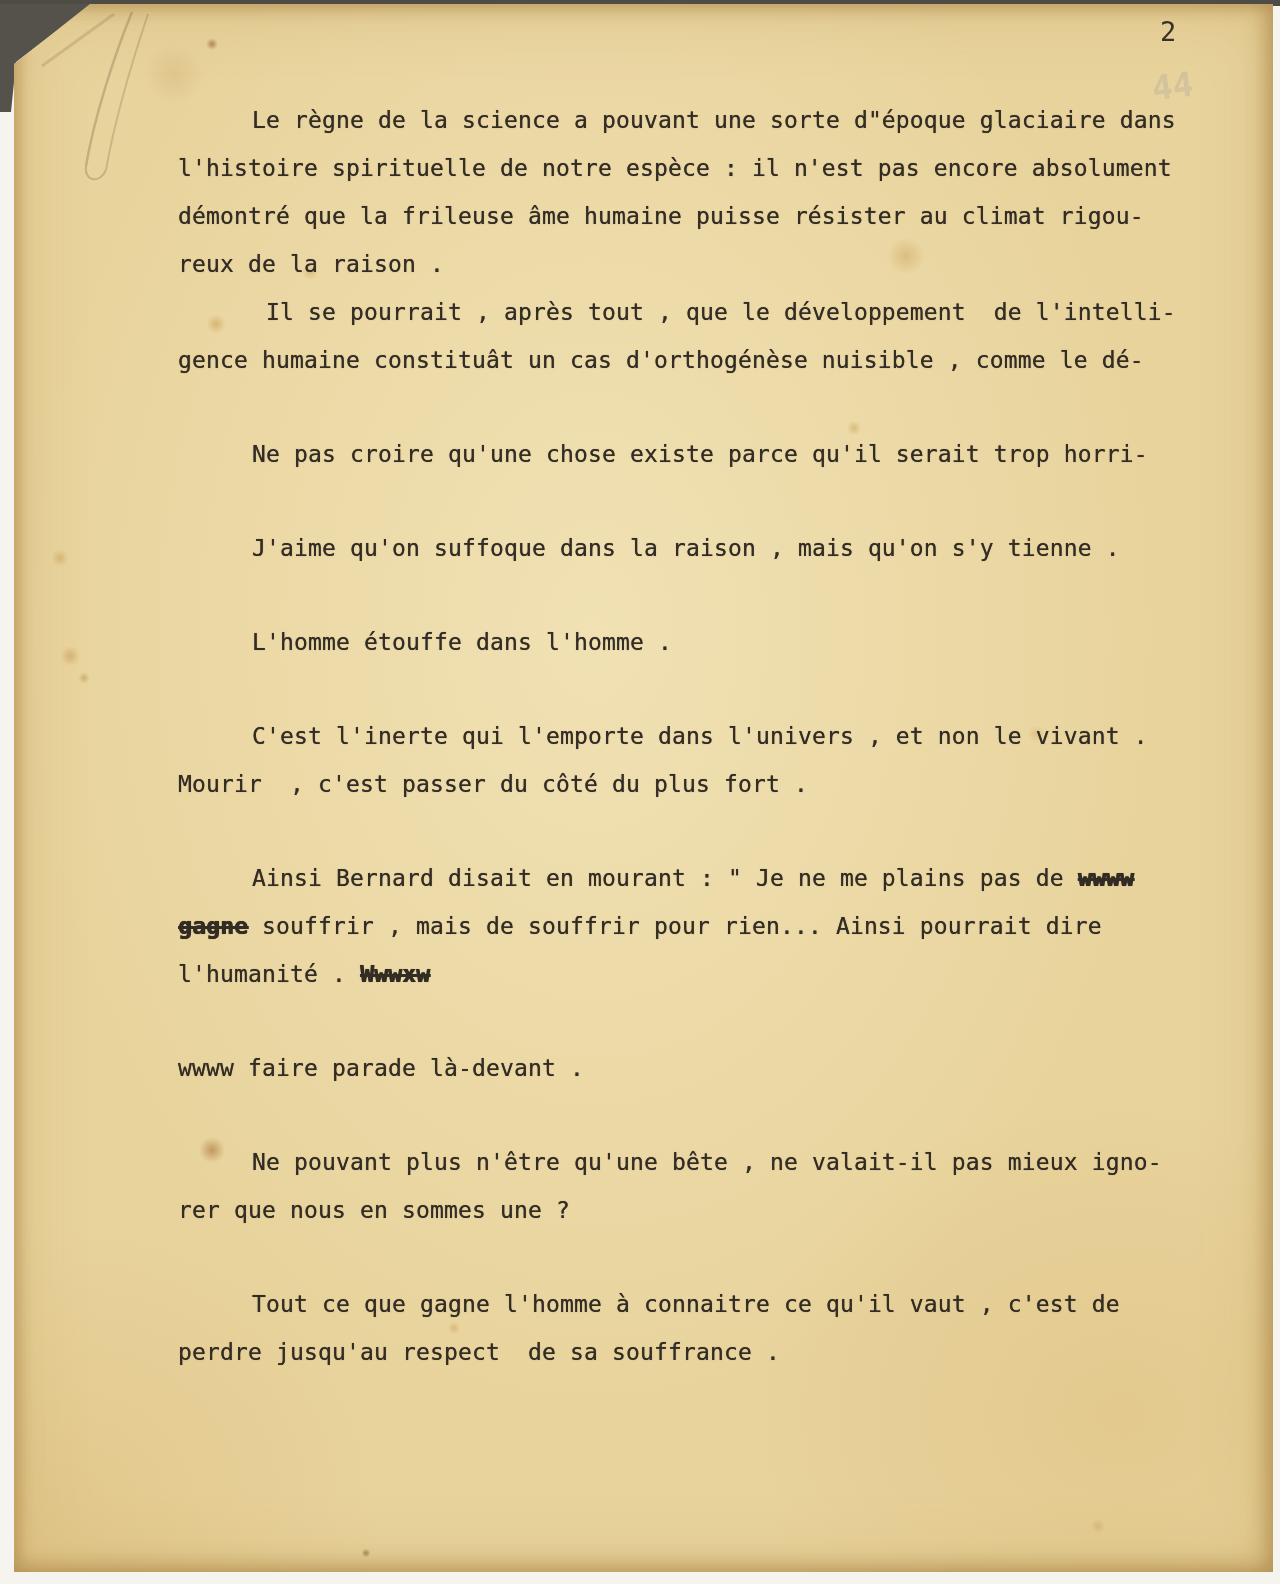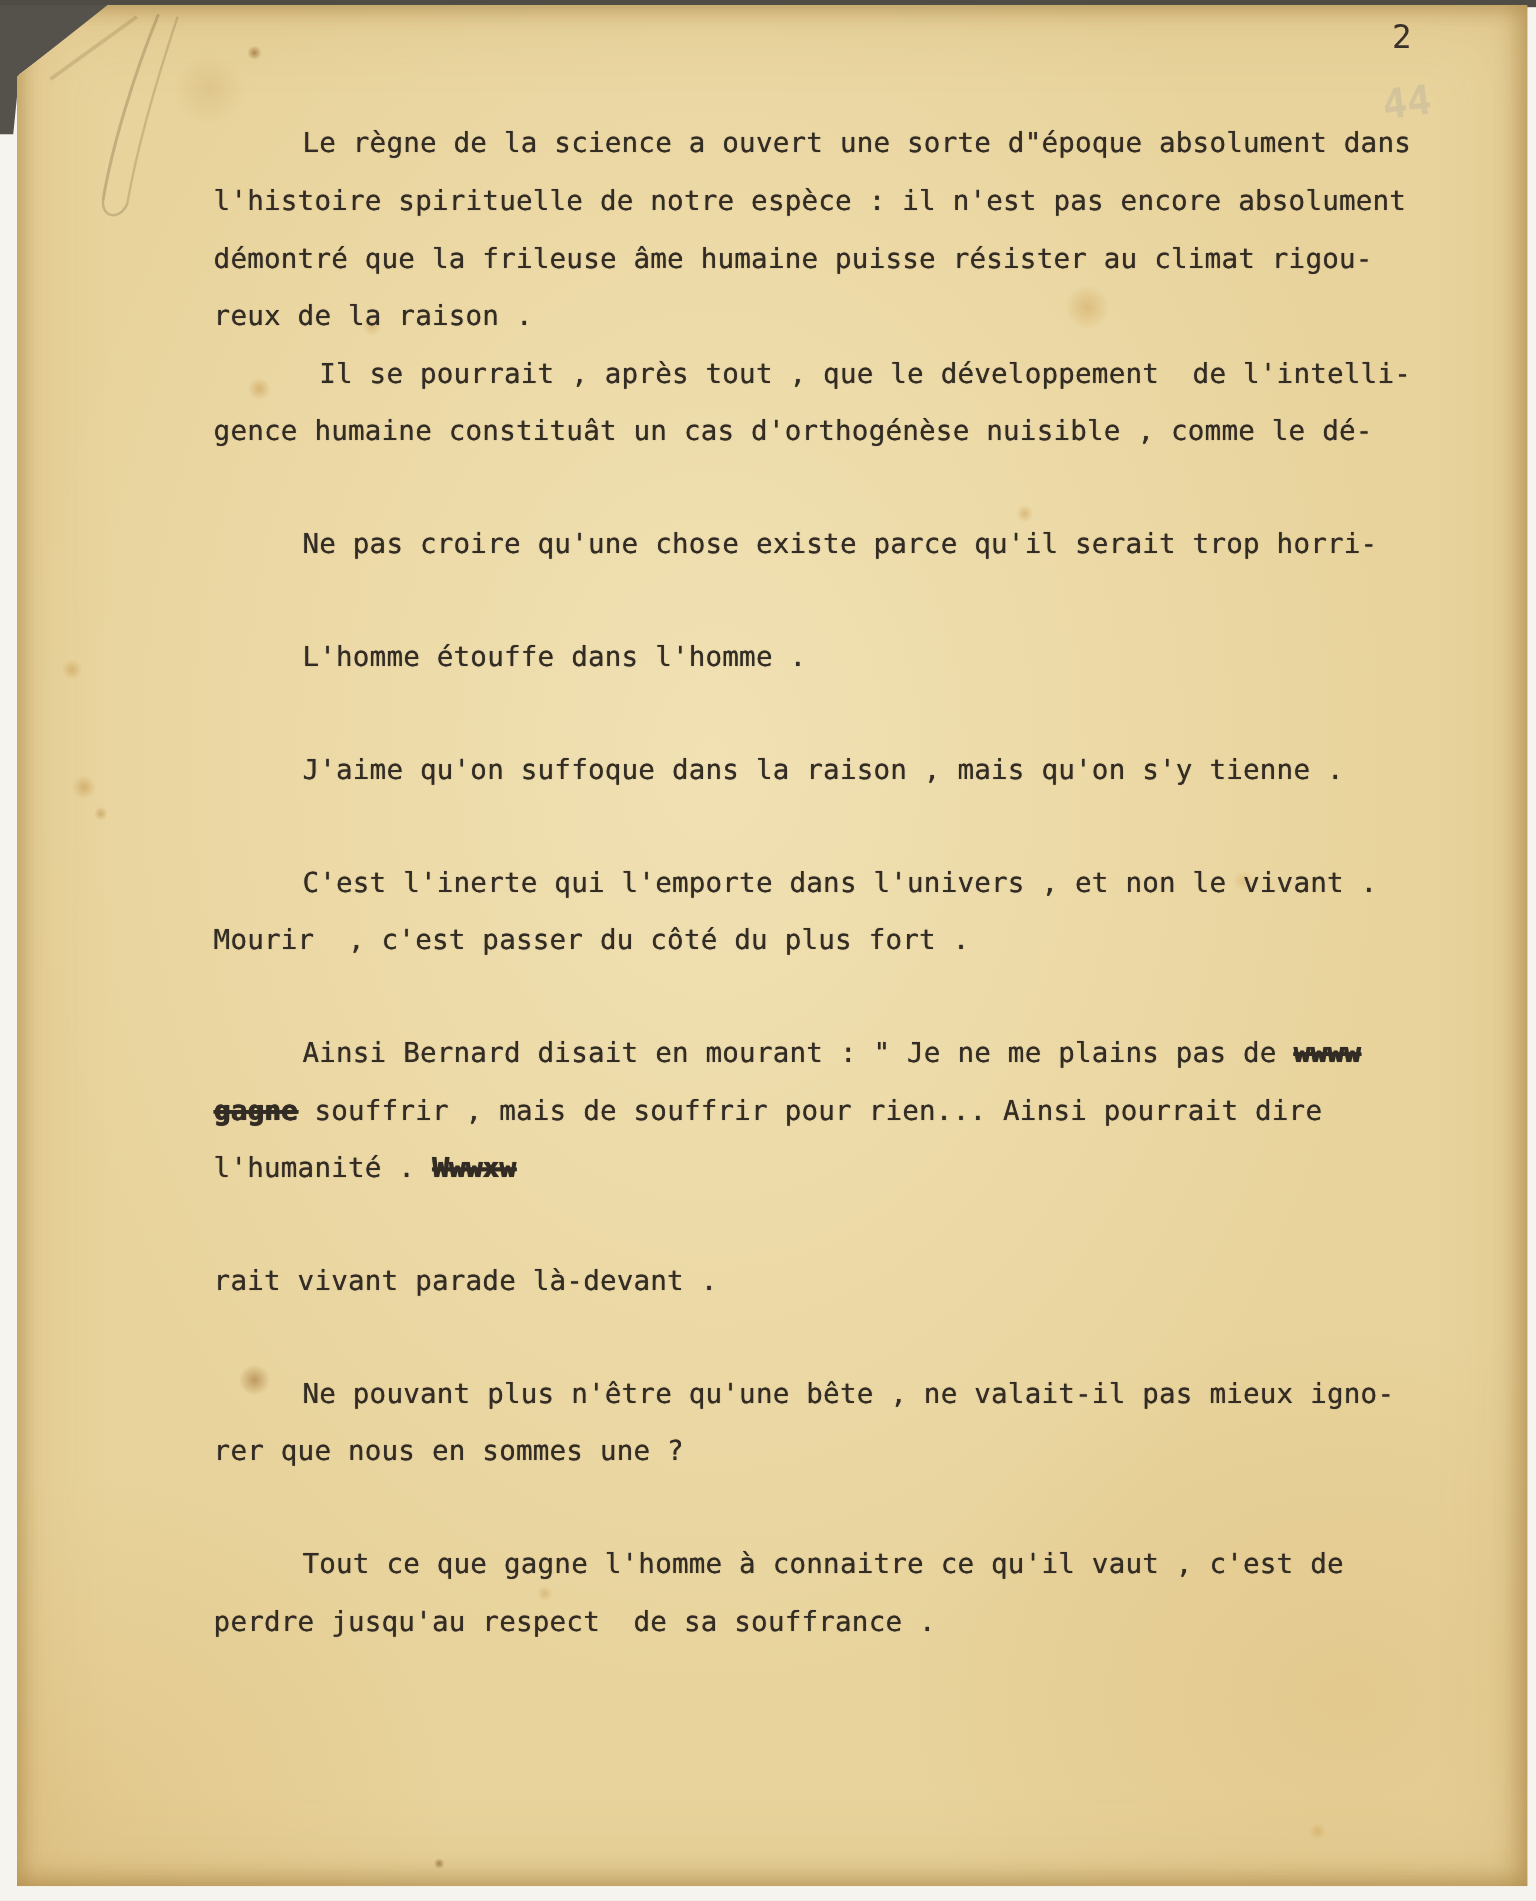--- a/index.html
+++ b/index.html
@@ -100,49 +100,49 @@
       <path d="M134,10 C118,58 100,120 92,166" stroke="rgba(125,108,70,.28)" stroke-width="2" fill="none"></path>
       <path d="M72,162 C70,178 86,180 92,166" stroke="rgba(125,108,70,.32)" stroke-width="2" fill="none"></path>
       <path d="M28,62 L100,10" stroke="rgba(120,100,60,.22)" stroke-width="3" fill="none"></path>
     </svg>
 
     <div class="page-number">2</div>
     <div class="pencil-mark">44</div>
 
     <div class="text-block" id="text-block">
         <div class="paragraph">
-          <div class="line indent"><span class="seg normal">Le règne de la science a ouvert une sorte d"époque absolument dans</span></div>
+          <div class="line indent"><span class="seg normal">Le règne de la science a pouvant une sorte d"époque glaciaire dans</span></div>
           <div class="line"><span class="seg normal">l'histoire spirituelle de notre espèce : il n'est pas encore absolument</span></div>
           <div class="line"><span class="seg normal">démontré que la frileuse âme humaine puisse résister au climat rigou-</span></div>
           <div class="line"><span class="seg normal">reux de la raison .</span></div>
         </div>
         <div class="paragraph">
           <div class="line indent"><span class="seg normal"> Il se pourrait , après tout , que le développement  de l'intelli-</span></div>
           <div class="line"><span class="seg normal">gence humaine constituât un cas d'orthogénèse nuisible , comme le dé-</span></div>
         </div>
         <div class="paragraph gap">
           <div class="line indent"><span class="seg normal">Ne pas croire qu'une chose existe parce qu'il serait trop horri-</span></div>
         </div>
         <div class="paragraph gap">
-          <div class="line indent"><span class="seg normal">L'homme étouffe dans l'homme .</span></div>
+          <div class="line indent"><span class="seg normal">J'aime qu'on suffoque dans la raison , mais qu'on s'y tienne .</span></div>
         </div>
         <div class="paragraph gap">
-          <div class="line indent"><span class="seg normal">J'aime qu'on suffoque dans la raison , mais qu'on s'y tienne .</span></div>
+          <div class="line indent"><span class="seg normal">L'homme étouffe dans l'homme .</span></div>
         </div>
         <div class="paragraph gap">
           <div class="line indent"><span class="seg normal">C'est l'inerte qui l'emporte dans l'univers , et non le vivant .</span></div>
           <div class="line"><span class="seg normal">Mourir  , c'est passer du côté du plus fort .</span></div>
         </div>
         <div class="paragraph gap">
           <div class="line indent"><span class="seg normal">Ainsi Bernard disait en mourant : " Je ne me plains pas de </span><span class="seg strike">wwww</span></div>
           <div class="line"><span class="seg strike">gagne</span><span class="seg normal"> souffrir , mais de souffrir pour rien... Ainsi pourrait dire</span></div>
           <div class="line"><span class="seg normal">l'humanité . </span><span class="seg strike">Wwwxw</span></div>
         </div>
         <div class="paragraph gap">
-          <div class="line"><span class="seg normal">rait vivant parade là-devant .</span></div>
+          <div class="line"><span class="seg normal">wwww faire parade là-devant .</span></div>
         </div>
         <div class="paragraph gap">
           <div class="line indent"><span class="seg normal">Ne pouvant plus n'être qu'une bête , ne valait-il pas mieux igno-</span></div>
           <div class="line"><span class="seg normal">rer que nous en sommes une ?</span></div>
         </div>
         <div class="paragraph gap">
           <div class="line indent"><span class="seg normal">Tout ce que gagne l'homme à connaitre ce qu'il vaut , c'est de</span></div>
           <div class="line"><span class="seg normal">perdre jusqu'au respect  de sa souffrance .</span></div>
         </div>
       </div>

